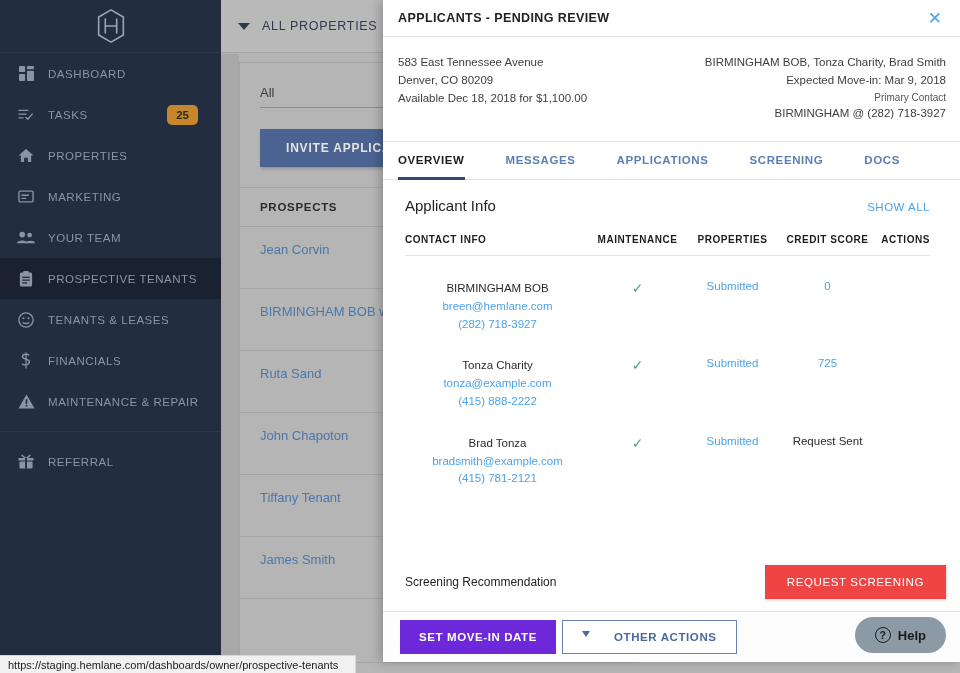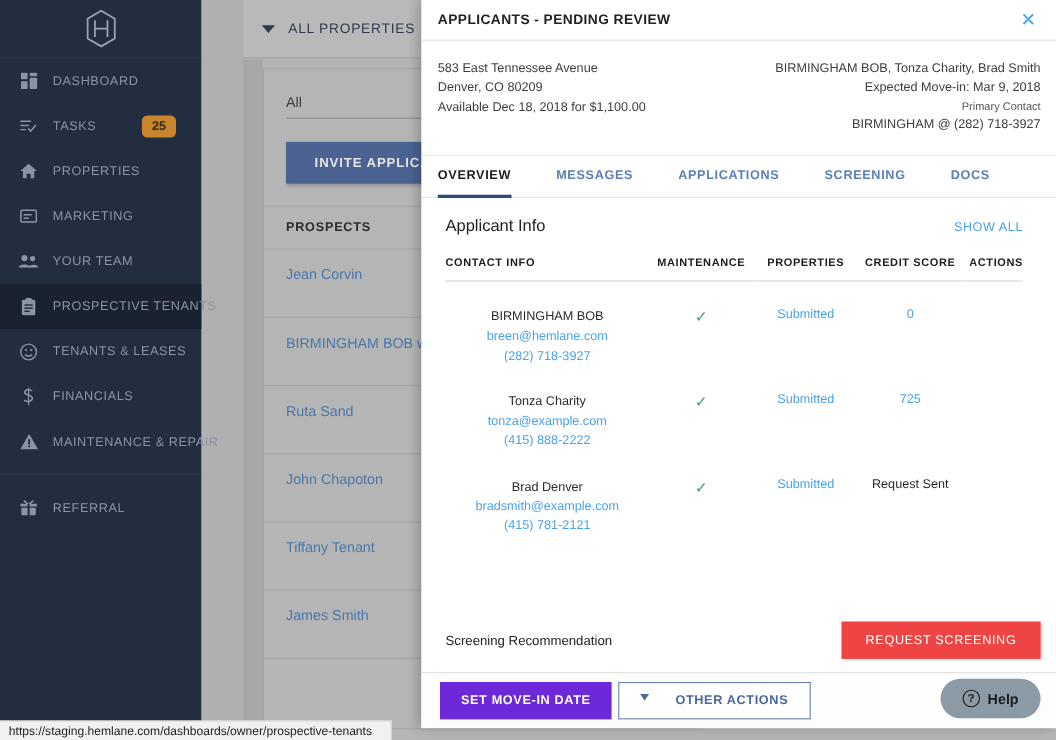--- a/index.html
+++ b/index.html
@@ -12,21 +12,21 @@
   #root {
     position: relative;
     width: 960px; height: 673px;
     overflow: hidden;
     background: #b0b0b0;
   }
 
   
   #sidebar {
     position: absolute; left: 0; top: 0;
-    width: 183px; height: 673px;
+    width: 221px; height: 673px;
     background: #222d40;
   }
   #sidebar-logo {
     height: 53px;
     display: flex; align-items: center; justify-content: center;
     border-bottom: 1px solid #2c3purple;
     border-bottom: 1px solid #2b3purple;
     border-bottom: 1px solid #2b364a;
   }
   .nav-item {
@@ -555,21 +555,21 @@
                 <div class="lnk">tonza@example.com</div>
                 <div class="lnk">(415) 888-2222</div>
               </td>
               <td><span class="chk">✓</span></td>
               <td><span class="app-link">Submitted</span></td>
               <td><span class="score-link">725</span></td>
               <td></td>
             </tr>
             <tr>
               <td class="contact">
-                <div class="name">Brad Denver</div>
+                <div class="name">Brad Tonza</div>
                 <div class="lnk">bradsmith@example.com</div>
                 <div class="lnk">(415) 781-2121</div>
               </td>
               <td><span class="chk">✓</span></td>
               <td><span class="app-link">Submitted</span></td>
               <td><span class="score-plain">Request Sent</span></td>
               <td></td>
             </tr>
           </tbody>
       </table>

